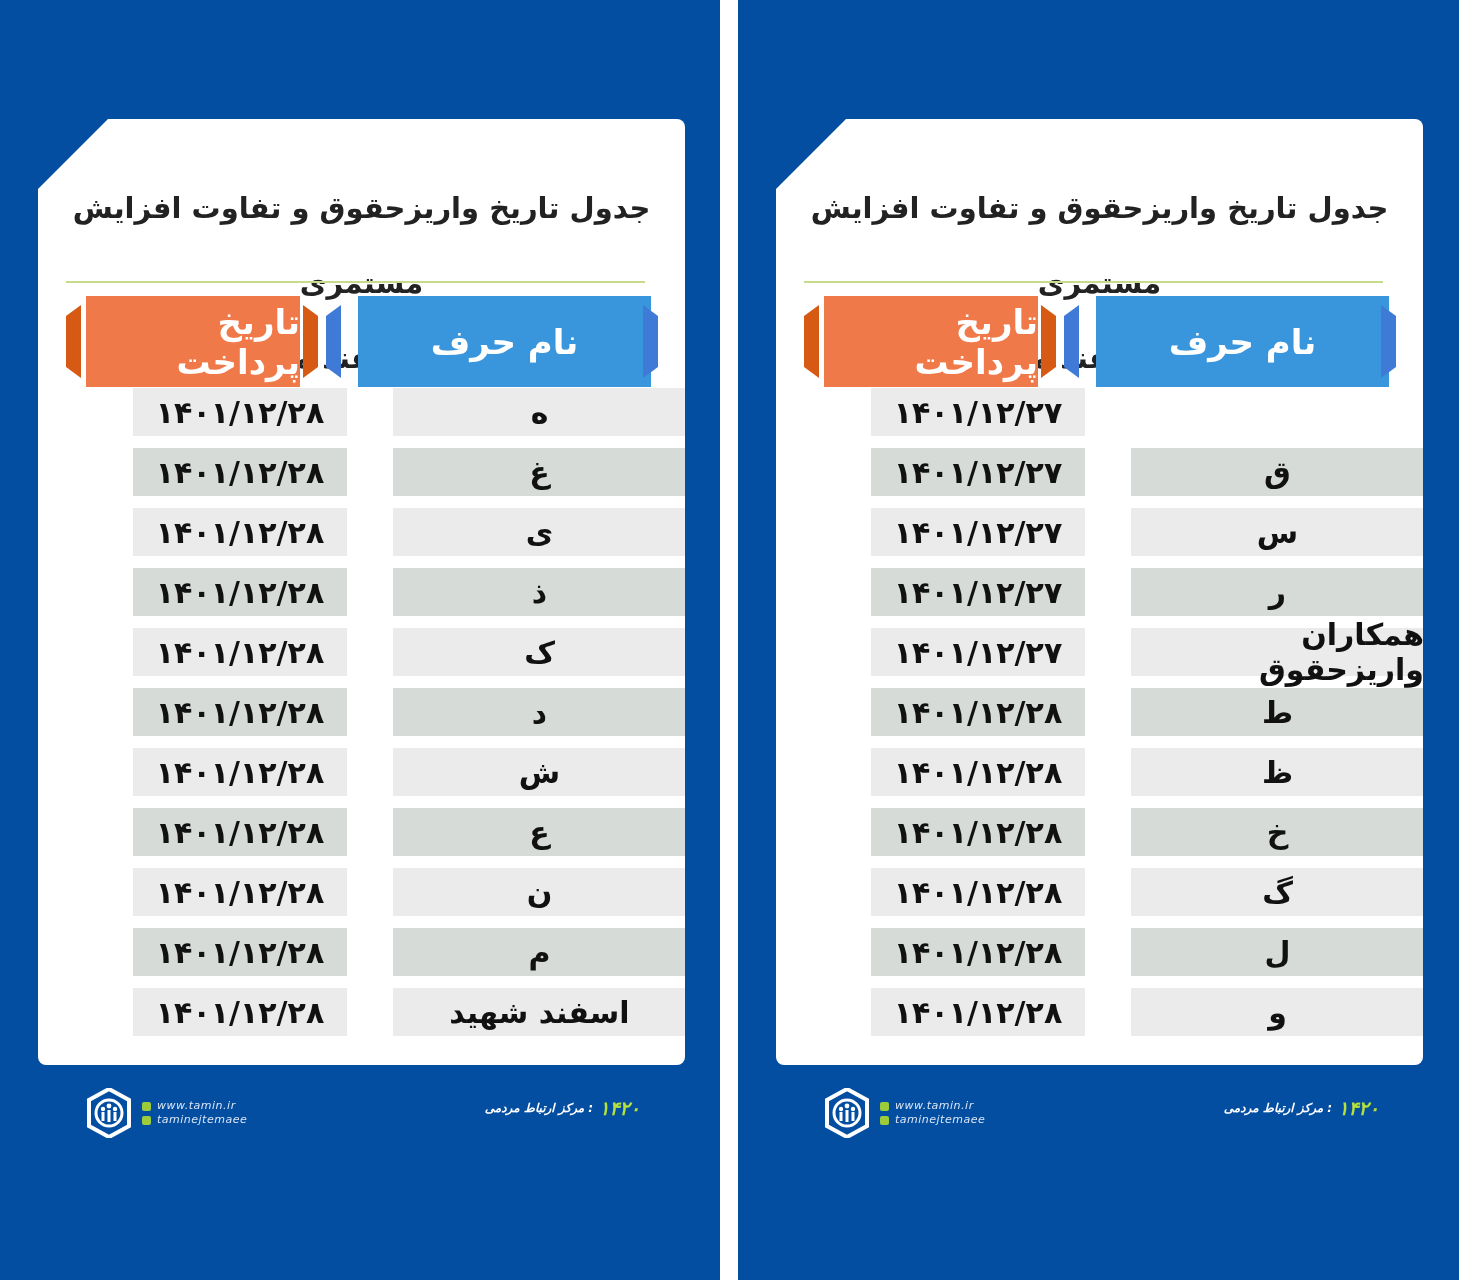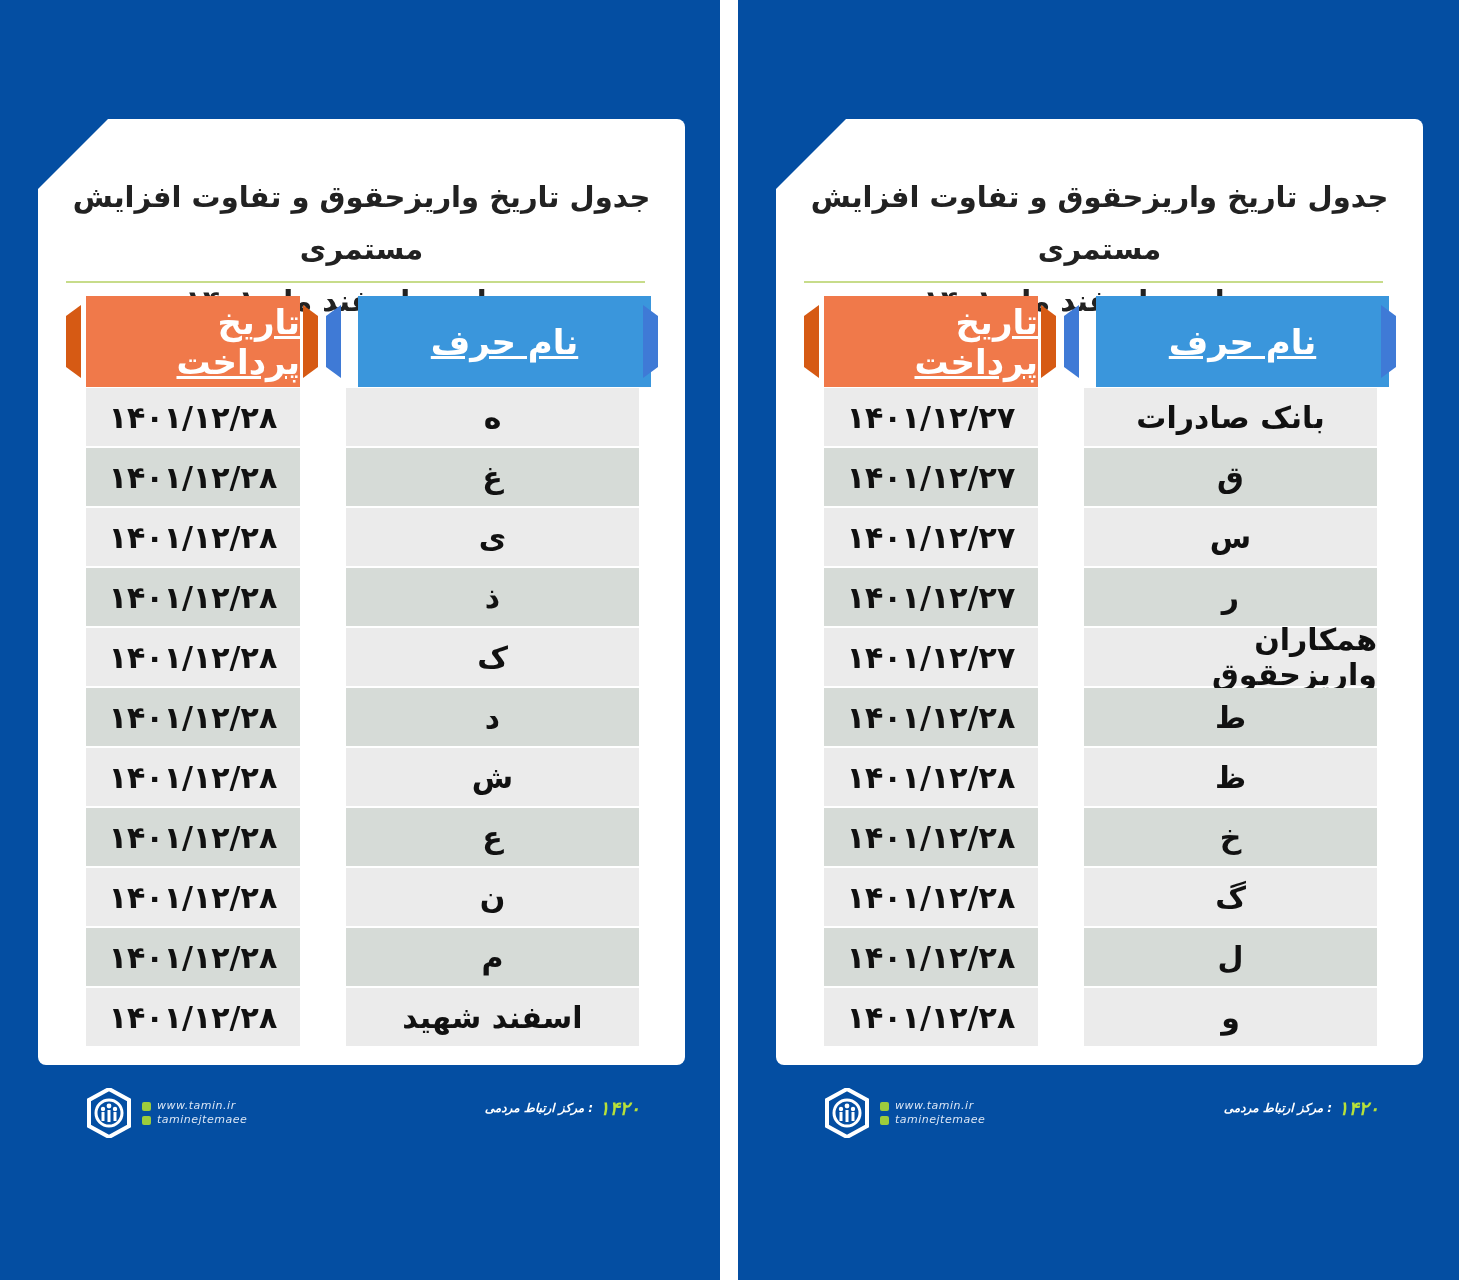--- a/index.html
+++ b/index.html
@@ -8,36 +8,36 @@
   .panel { position: absolute; top: 0; height: 1280px; background: #044ea2; }
   .panel.left { left: 0; width: 720px; }
   .panel.right { left: 738px; width: 721px; }
   .card {
     position: absolute; left: 38px; top: 119px; width: 647px; height: 946px;
     background: #ffffff; border-radius: 8px;
     clip-path: polygon(70px 0, 100% 0, 100% 100%, 0 100%, 0 70px);
   }
   .title {
     position: absolute; left: 0; right: 0; top: 52px; text-align: center; direction: rtl;
-    font-weight: bold; font-size: 29px; color: #222; line-height: 52px;
+    font-weight: bold; font-size: 29px; color: #222; line-height: 75px;
   }
   .divider { position: absolute; left: 28px; right: 40px; top: 162px; height: 2px; background: #c7dc8a; }
   .hdr { position: absolute; top: 177px; height: 91px; display: flex; align-items: center; justify-content: center;
-    color: #fff; font-weight: bold; font-size: 34px; direction: rtl; text-decoration: underline; }
+    color: #fff; font-weight: bold; font-size: 34px; direction: rtl; }
   .hdr.date { left: 48px; width: 214px; background: #f0794a; }
   .hdr.name { left: 308px; width: 293px; background: #3a96dc; margin-left: 12px; }
   .tab { position: absolute; top: 186px; width: 15px; height: 73px; }
   .tab.o1 { left: 28px; background: #d65a14; clip-path: polygon(100% 0, 100% 100%, 0 85%, 0 15%); }
   .tab.o2 { left: 265px; background: #d65a14; clip-path: polygon(0 0, 100% 15%, 100% 85%, 0 100%); }
   .tab.b1 { left: 288px; background: #3f7ad6; clip-path: polygon(100% 0, 100% 100%, 0 85%, 0 15%); }
   .tab.b2 { left: 605px; background: #3f7ad6; clip-path: polygon(0 0, 100% 15%, 100% 85%, 0 100%); }
   .rows { position: absolute; top: 269px; left: 0; right: 0; }
   .row { position: relative; height: 60px; }
-  .cell { position: absolute; top: 0; height: 58px; display: flex; align-items: center; justify-content: center;
-    font-weight: bold; font-size: 30px; color: #111; direction: rtl; }
+  .cell { position: absolute; top: 0; height: 48px; display: flex; align-items: center; justify-content: center;
+    font-weight: bold; font-size: 30px; color: #111; direction: rtl; margin-left: 47px; }
   .cell.date { left: 48px; width: 214px; }
   .cell.name { left: 308px; width: 293px; }
   .row:nth-child(odd) .cell { background: #ebebeb; }
   .row:nth-child(even) .cell { background: #d6dbd7; }
   .footer { position: absolute; top: 1085px; left: 0; right: 0; height: 60px; font-style: italic; }
   .logo { position: absolute; left: 84px; top: 3px; width: 50px; height: 50px; }
   .links { position: absolute; left: 142px; top: 14px; font-size: 11px; color: #dbe6f5; line-height: 14px; letter-spacing: 0.5px; }
   .links .ln { display: flex; align-items: center; gap: 6px; }
   .sq { width: 9px; height: 9px; background: #9ccc3c; border-radius: 2px; display: inline-block; }
   .contact { position: absolute; right: 80px; top: 12px; display: flex; align-items: center; gap: 6px; direction: rtl; }
@@ -144,21 +144,20 @@
     <div class="divider"></div>
     <div class="tab o1"></div>
     <div class="hdr date">تاریخ پرداخت</div>
     <div class="tab o2"></div>
     <div class="tab b1"></div>
     <div class="hdr name">نام حرف</div>
     <div class="tab b2"></div>
     <div class="rows">
           <div class="row">
             <div class="cell date">۱۴۰۱/۱۲/۲۷</div>
-            <div class="cell name">بانک صادرات</div>
           </div>
           <div class="row">
             <div class="cell date">۱۴۰۱/۱۲/۲۷</div>
             <div class="cell name">ق</div>
           </div>
           <div class="row">
             <div class="cell date">۱۴۰۱/۱۲/۲۷</div>
             <div class="cell name">س</div>
           </div>
           <div class="row">

